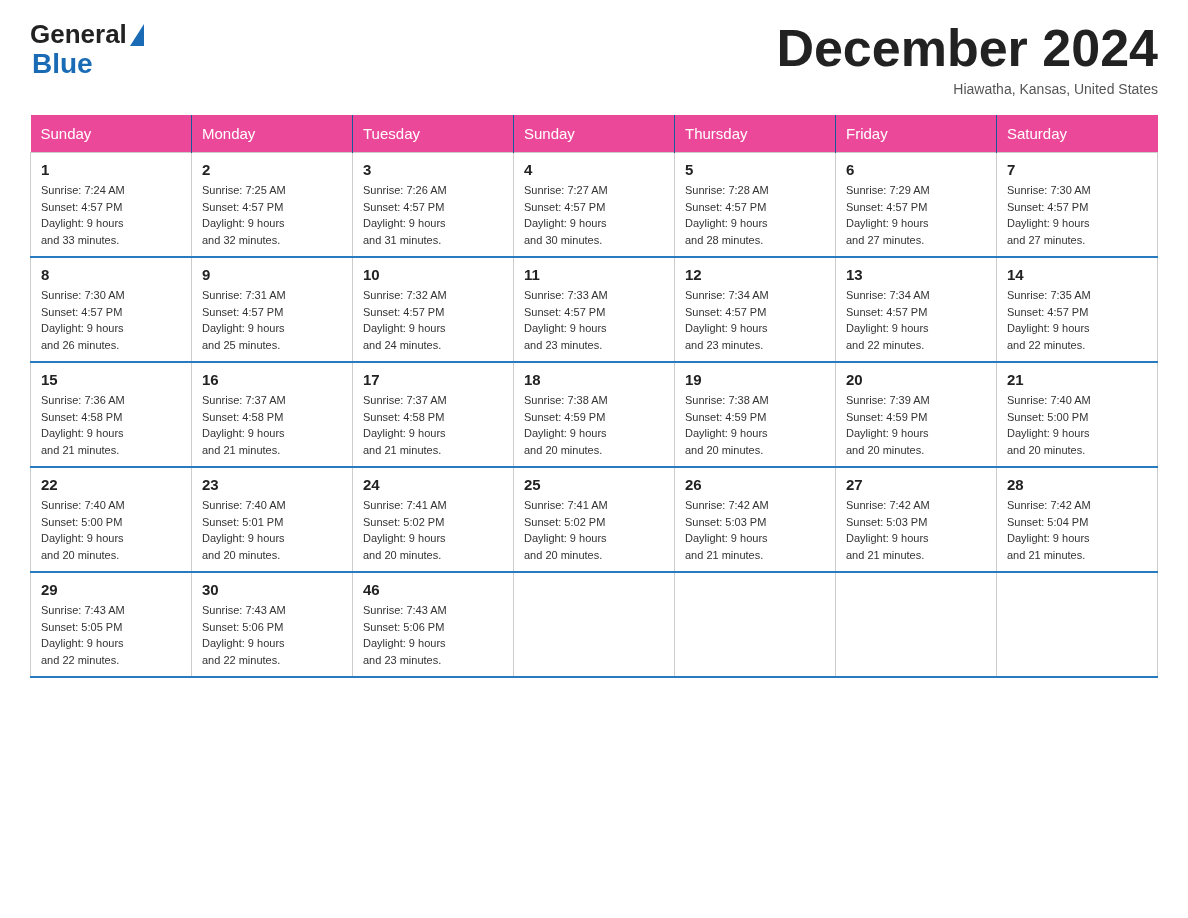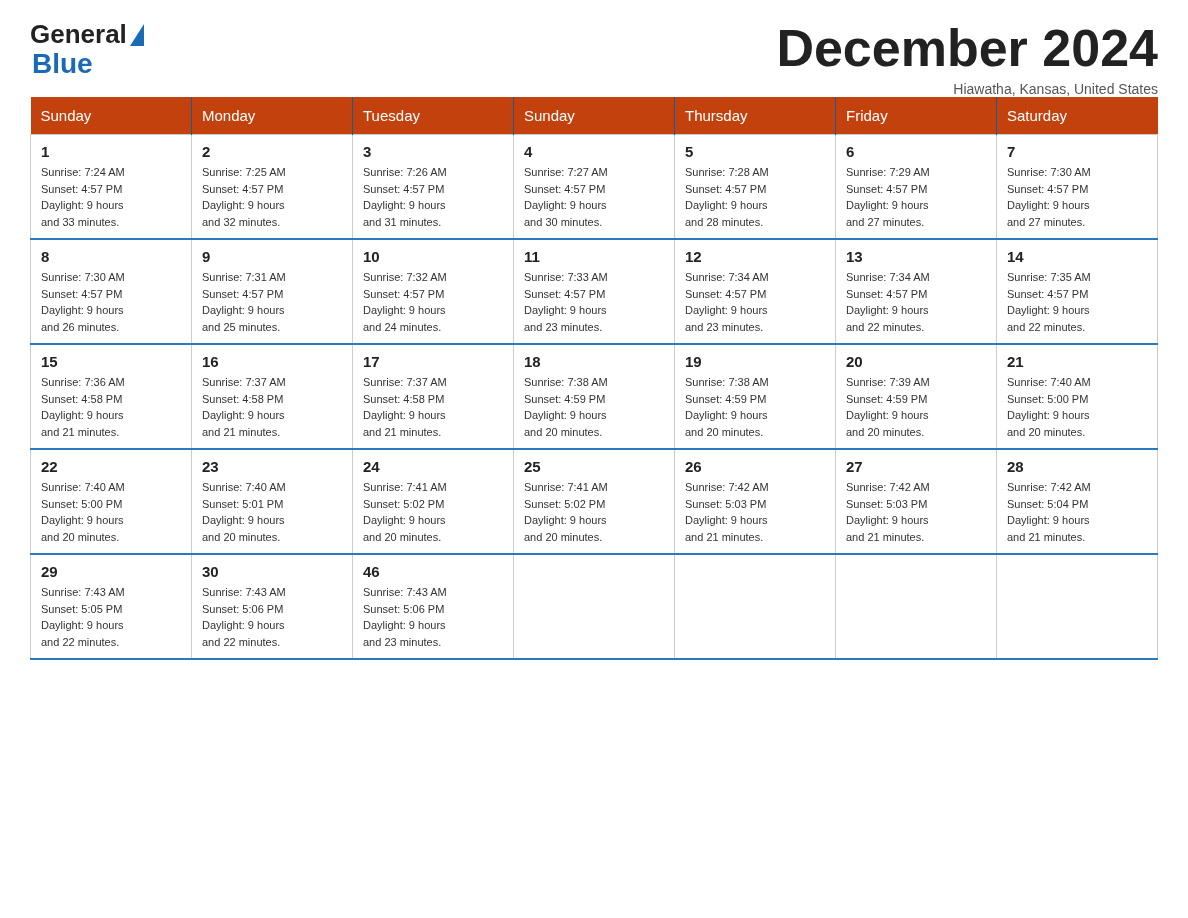--- a/index.html
+++ b/index.html
@@ -7,20 +7,21 @@
       font-family: Arial, sans-serif;
       background: #fff;
       width: 1188px;
       min-height: 918px;
       padding: 20px 30px;
     }
     .header-section {
       display: flex;
       justify-content: space-between;
       align-items: flex-start;
+      margin-bottom: 18px;
     }
     .logo {
       display: flex;
       flex-direction: column;
       font-size: 22px;
       font-weight: bold;
       color: #333;
       line-height: 1.1;
     }
     .logo-top {
@@ -59,21 +60,21 @@
       font-size: 14px;
       color: #555;
       margin-top: 4px;
     }
     table {
       width: 100%;
       border-collapse: collapse;
       font-size: 13.5px;
     }
     thead tr th {
-      background: #c2410c;
+      background: #ec4899;
       color: #fff;
       padding: 10px 10px;
       text-align: left;
       font-size: 15px;
       font-weight: normal;
       border-right: 1px solid #1a5a9a;
     }
     thead tr th:last-child { border-right: none; }
     tbody tr td {
       border: 1px solid #ccc;

